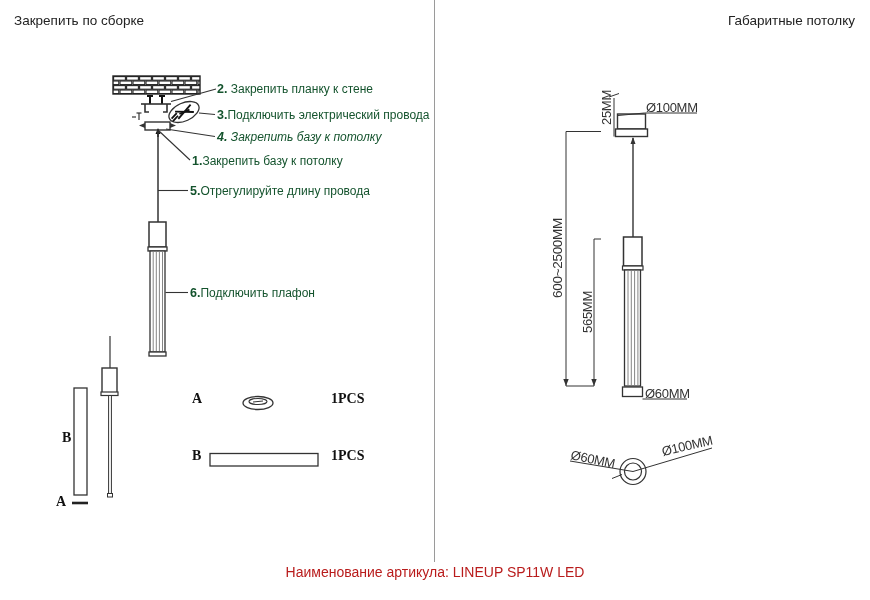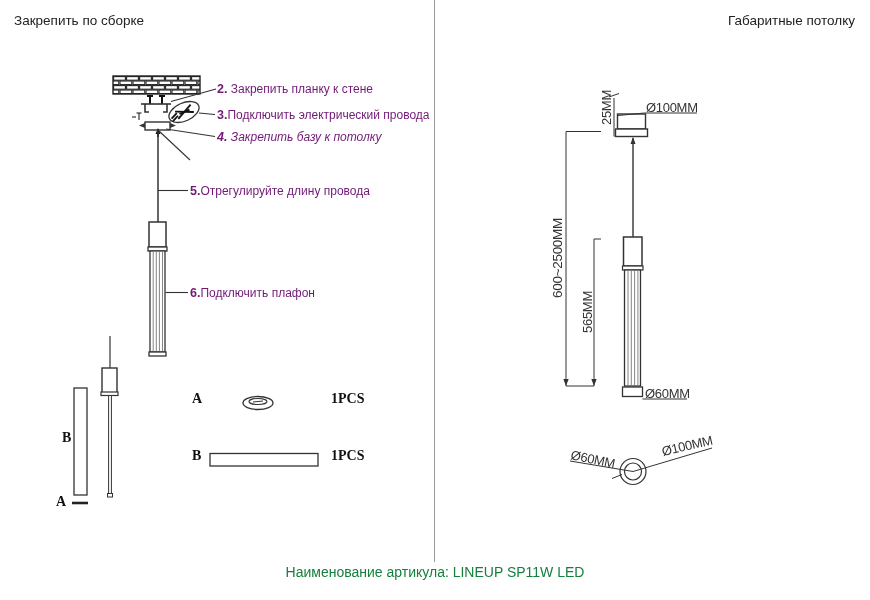--- a/index.html
+++ b/index.html
@@ -1,27 +1,27 @@
 <!DOCTYPE html>
 <html><head>
 <meta charset="utf-8">
 <style>
   html,body{margin:0;padding:0;background:#fff;}
   .page{position:relative;width:870px;height:600px;background:#ffffff;overflow:hidden;
         font-family:"Liberation Sans",sans-serif;color:#1c1c1c;}
   .abs{position:absolute;}
   .title{font-size:13.5px;color:#222;white-space:nowrap;}
   .art{position:absolute;left:0;top:0;}
-  .step{position:absolute;font-size:12px;white-space:pre;color:#701a75;}
+  .step{position:absolute;font-size:12px;white-space:pre;color:#14532d;}
   .step .num{font-weight:bold;font-size:12.5px;}
   .serifb{font-family:"Liberation Serif",serif;font-weight:bold;font-size:14px;color:#111;white-space:nowrap;}
   .dim{position:absolute;font-size:13px;color:#333;white-space:nowrap;letter-spacing:-0.3px;}
   .v90{transform:rotate(-90deg);text-align:center;height:14px;line-height:14px;}
   .tilt{transform-origin:left center;height:13px;line-height:13px;}
-  .footer{position:absolute;left:0;top:564px;width:870px;text-align:center;font-size:14px;color:#15803d;}
+  .footer{position:absolute;left:0;top:564px;width:870px;text-align:center;font-size:14px;color:#b91c1c;}
   .divider{position:absolute;left:434px;top:0;width:1px;height:562px;background:#9a9a9a;}
 </style>
 </head>
 <body>
 
 <div class="page">
 
   <div class="abs title" style="left:14px;top:13px;">Закрепить по сборке</div>
   <div class="abs title" style="right:15px;top:13px;">Габаритные потолку</div>
   <div class="divider"></div>
@@ -188,20 +188,21 @@
         <circle cx="633" cy="471.5" r="13" fill="none" stroke="#333" stroke-width="1.2"></circle>
         <circle cx="633" cy="471.5" r="8.5" fill="none" stroke="#333" stroke-width="1.2"></circle>
         <line x1="612" y1="478.5" x2="622" y2="474.5" stroke="#333" stroke-width="1"></line>
       </g>
     </g>
   </svg>
 
   <div class="step" style="left:217px;top:82px;"><span class="num">2.</span><span> Закрепить планку к стене</span></div>
   <div class="step" style="left:217px;top:108px;"><span class="num">3.</span><span>Подключить электрический провода</span></div>
   <div class="step" style="left:217px;top:130px;font-style:italic;"><span class="num">4.</span><span> Закрепить базу к потолку</span></div>
+  <div class="step" style="left:192px;top:154px;"><span class="num">1.</span><span>Закрепить базу к потолку</span></div>
   <div class="step" style="left:190px;top:184px;"><span class="num">5.</span><span>Отрегулируйте длину провода</span></div>
   <div class="step" style="left:190px;top:286px;"><span class="num">6.</span><span>Подключить плафон</span></div>
 
   <div class="abs serifb" style="left:62px;top:430px;">B</div>
   <div class="abs serifb" style="left:56px;top:494px;">A</div>
 
   <div class="abs serifb" style="left:192px;top:391px;">A</div>
   <div class="abs serifb" style="left:331px;top:391px;">1PCS</div>
   <div class="abs serifb" style="left:192px;top:448px;">B</div>
   <div class="abs serifb" style="left:331px;top:448px;">1PCS</div>

